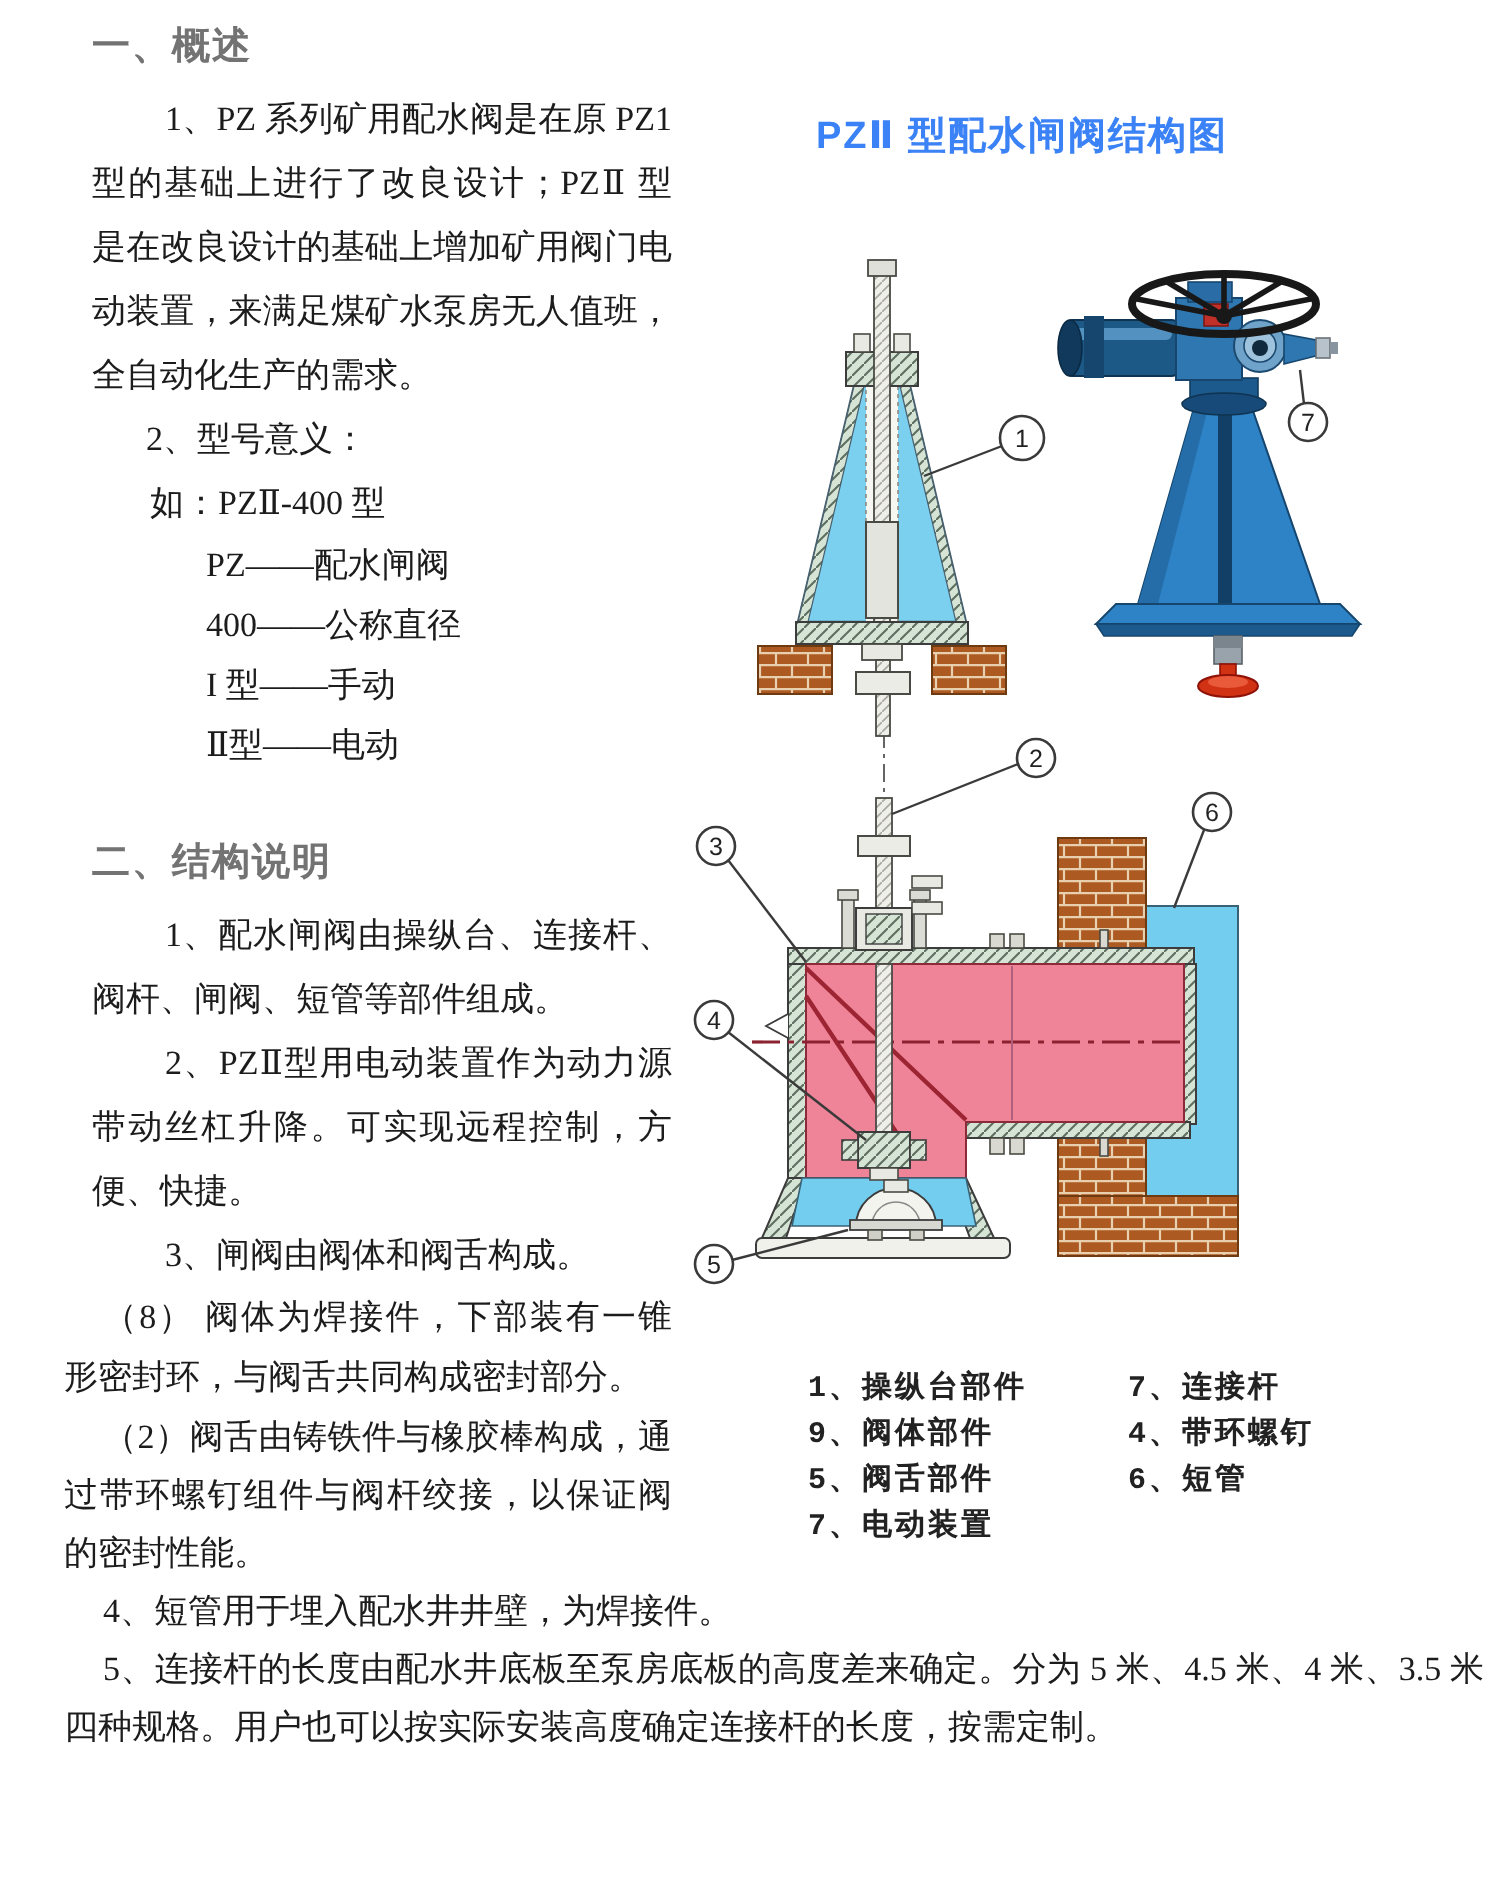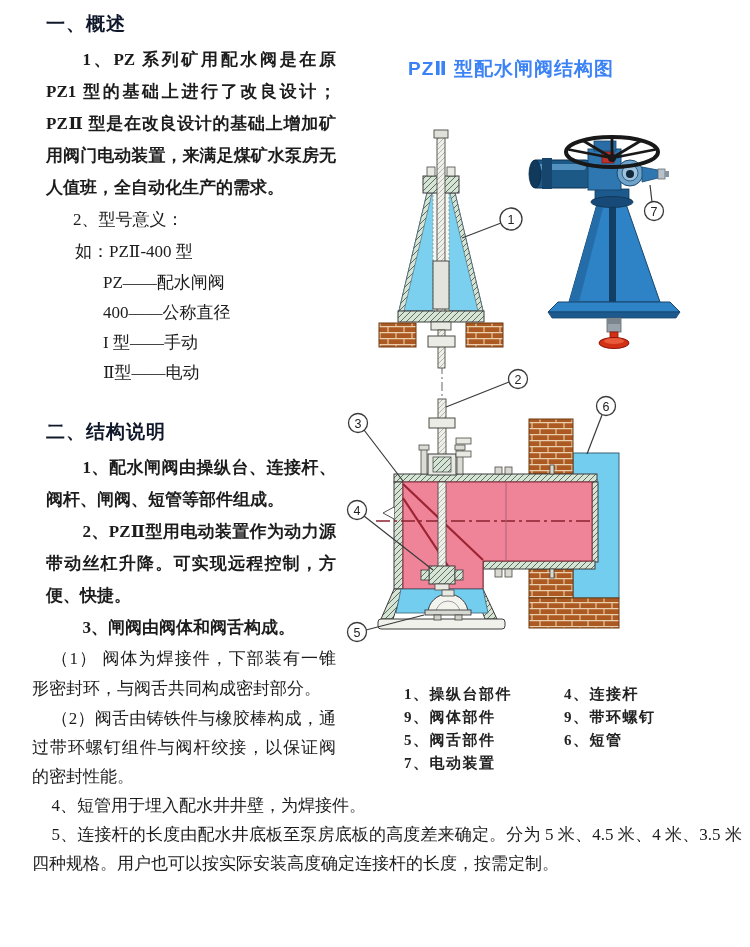--- a/index.html
+++ b/index.html
@@ -28,44 +28,44 @@
     text-align:center;
     padding-right:56px;
     color:#3b82f6;
     line-height:26px;
   }
   .fig-svg{display:block;margin-top:4px;}
   .legend{
     margin:2px 0 0 68px;
     display:grid;
     grid-template-columns:160px 1fr;
-    font-family:Liberation Serif, serif;
+    font-family:Liberation Mono, monospace;
     font-weight:bold;
     font-size:15px;
     line-height:23px;
     letter-spacing:1.5px;
     color:#222;
   }
   
   .sec-h{
     font-family:"Liberation Sans","DejaVu Sans",sans-serif;
     font-weight:bold;
     font-size:19px;
     letter-spacing:1px;
     margin:0 0 8px 14px;
     line-height:24px;
-    color:#0f172a;
+    color:#737373;
   }
   .sec-h.h2b{margin-top:32px;}
   .para{margin:0;font-size:17px;text-align:justify;}
   .ml{margin-left:14px;}
   .lh32{line-height:32px;}
   .lh30{line-height:30px;}
   .lh29{line-height:29px;}
-  .ind2{text-indent:2.15em;font-weight:bold;}
+  .ind2{text-indent:2.15em;}
   .ind1{text-indent:1.15em;}
   .pl27{padding-left:27px;}
   .pl29{padding-left:29px;}
   .model-lines .para{padding-left:57px;line-height:30px;}
 </style>
 </head>
 <body>
 
 <div class="page">
 
@@ -239,23 +239,23 @@
         <g>
           <line x1="316" y1="116" x2="314" y2="99" stroke="#3a3a3a" stroke-width="1.2"></line>
           <circle cx="318" cy="125" r="9.5" fill="#fff" stroke="#3a3a3a" stroke-width="1.3"></circle>
           <text x="318" y="129.5" text-anchor="middle">7</text>
         </g>
       </g>
     </svg>
 
     <div class="legend">
       <span>1、操纵台部件</span>
-      <span>4、连接杆</span>
+      <span>7、连接杆</span>
       <span>9、阀体部件</span>
-      <span>9、带环螺钉</span>
+      <span>4、带环螺钉</span>
       <span>5、阀舌部件</span>
       <span>6、短管</span>
       <span>7、电动装置</span>
     </div>
   </aside>
 
   <h2 class="sec-h">一、概述</h2>
   <p class="para lh32 ml ind2">1、PZ 系列矿用配水阀是在原 PZ1 型的基础上进行了改良设计；PZⅡ 型是在改良设计的基础上增加矿用阀门电动装置，来满足煤矿水泵房无人值班，全自动化生产的需求。</p>
   <p class="para lh32 ml pl27">2、型号意义：</p>
   <p class="para lh32 ml pl29">如：PZⅡ-400 型</p>
@@ -263,18 +263,18 @@
     <p class="para">PZ——配水闸阀</p>
     <p class="para">400——公称直径</p>
     <p class="para">I 型——手动</p>
     <p class="para">Ⅱ型——电动</p>
   </div>
 
   <h2 class="sec-h h2b">二、结构说明</h2>
   <p class="para lh32 ml ind2">1、配水闸阀由操纵台、连接杆、阀杆、闸阀、短管等部件组成。</p>
   <p class="para lh32 ml ind2">2、PZⅡ型用电动装置作为动力源带动丝杠升降。可实现远程控制，方便、快捷。</p>
   <p class="para lh32 ml ind2">3、闸阀由阀体和阀舌构成。</p>
-  <p class="para lh30 ind1">（1） 阀体为焊接件，下部装有一锥形密封环，与阀舌共同构成密封部分。</p>
+  <p class="para lh30 ind1">（8） 阀体为焊接件，下部装有一锥形密封环，与阀舌共同构成密封部分。</p>
   <p class="para lh29 ind1">（2）阀舌由铸铁件与橡胶棒构成，通过带环螺钉组件与阀杆绞接，以保证阀的密封性能。</p>
   <p class="para lh29 ind1">4、短管用于埋入配水井井壁，为焊接件。</p>
   <p class="para lh29 ind1">5、连接杆的长度由配水井底板至泵房底板的高度差来确定。分为 5 米、4.5 米、4 米、3.5 米四种规格。用户也可以按实际安装高度确定连接杆的长度，按需定制。</p>
 
 </div>
 
 </body></html>

